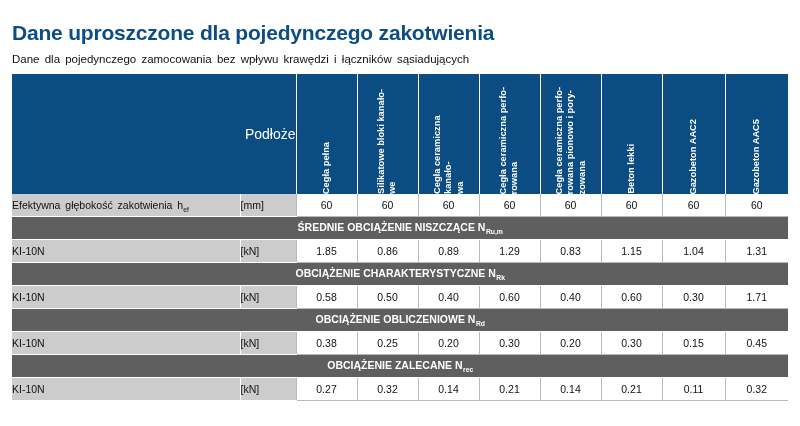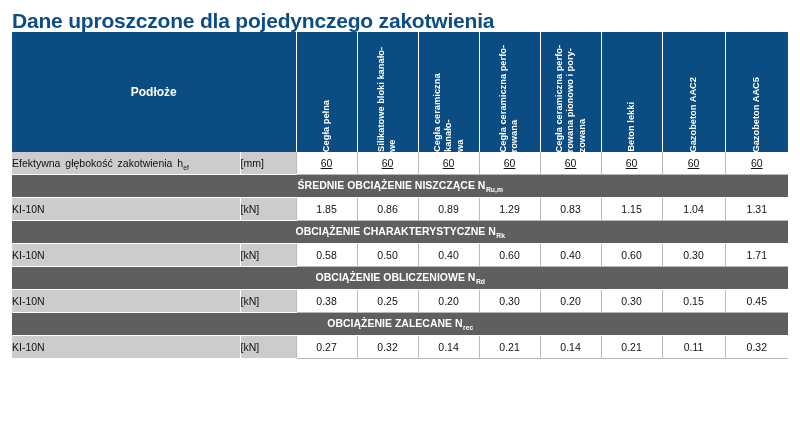--- a/index.html
+++ b/index.html
@@ -1,42 +1,42 @@
 <!DOCTYPE html>
 <html><head>
 <meta charset="utf-8">
 <style>
   html,body{margin:0;padding:0;}
   body{
     width:800px;height:426px;background:#ffffff;
     font-family:"Liberation Sans", sans-serif;
     color:#1a1a1a;overflow:hidden;
   }
-  .page{width:800px;height:306px;position:relative;box-sizing:border-box;padding:0 12px;border-radius:11px;}
+  .page{width:800px;height:306px;position:relative;box-sizing:border-box;padding:12px 12px;border-radius:11px;}
 
   .title{
     font-size:21px;font-weight:bold;color:#0d4d86;
     letter-spacing:-0.2px;padding-top:9px;line-height:1.1;
   }
   .subtitle{
     font-size:11.5px;color:#111;padding-top:9px;padding-bottom:9px;
     word-spacing:2px;
   }
 
   table.data{
     border-collapse:collapse;width:776px;table-layout:fixed;
   }
   table.data td,table.data th{padding:0;margin:0;}
   .hdr-sub{
     background:#0b4c82;height:120px;vertical-align:bottom;
     border-left:1px solid #ffffff;
   }
   .podloze{
-    color:#ffffff;font-size:12px;font-weight:bold;
-    text-align:center;padding-left:10px;vertical-align:middle;
+    color:#ffffff;font-size:14px;font-weight:normal;
+    text-align:right;padding-left:10px;vertical-align:middle;
     background:#0b4c82;
   }
   .vert-wrap{
     height:114px;display:flex;align-items:flex-end;justify-content:center;
   }
   .vert{
     writing-mode:vertical-rl;transform:rotate(180deg);
     color:#ffffff;font-size:9.3px;font-weight:bold;line-height:1.22;
     text-align:left;white-space:pre-line;
     padding-bottom:2px;
@@ -62,28 +62,29 @@
     background:#cccccc;color:#111;font-size:10.5px;
     height:22px;
     border-left:1px solid #ffffff;border-bottom:1px solid #ffffff;
   }
   .val{
     background:#ffffff;color:#111;font-size:10.5px;
     text-align:center;height:22px;
     border-left:1px solid #b9b9b9;border-bottom:1px solid #b9b9b9;
   }
   .val.first{border-left:1px solid #b9b9b9;}
-  .row-depth .val{border-bottom:1px solid #b9b9b9;text-decoration:underline;}
+  .row-depth .val{border-bottom:1px solid #b9b9b9;}
 </style>
 </head>
 <body>
 
 <div class="page">
 
   <div class="title">Dane uproszczone dla pojedynczego zakotwienia</div>
+  <div class="subtitle">Dane dla pojedynczego zamocowania bez wpływu krawędzi i łączników sąsiadujących</div>
 
   <table class="data">
     <colgroup>
       <col style="width:228px">
       <col style="width:56px">
       <col style="width:61px">
       <col style="width:61px">
       <col style="width:61px">
       <col style="width:61px">
       <col style="width:61px">

